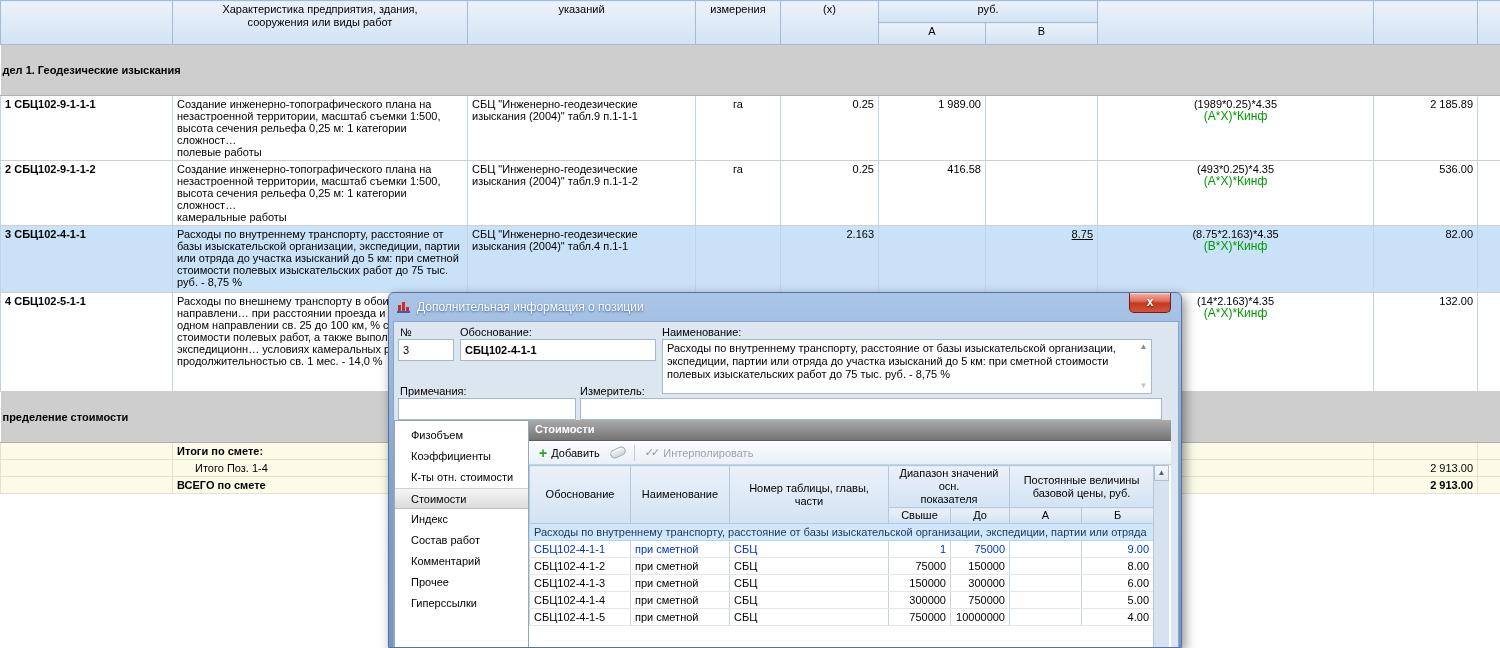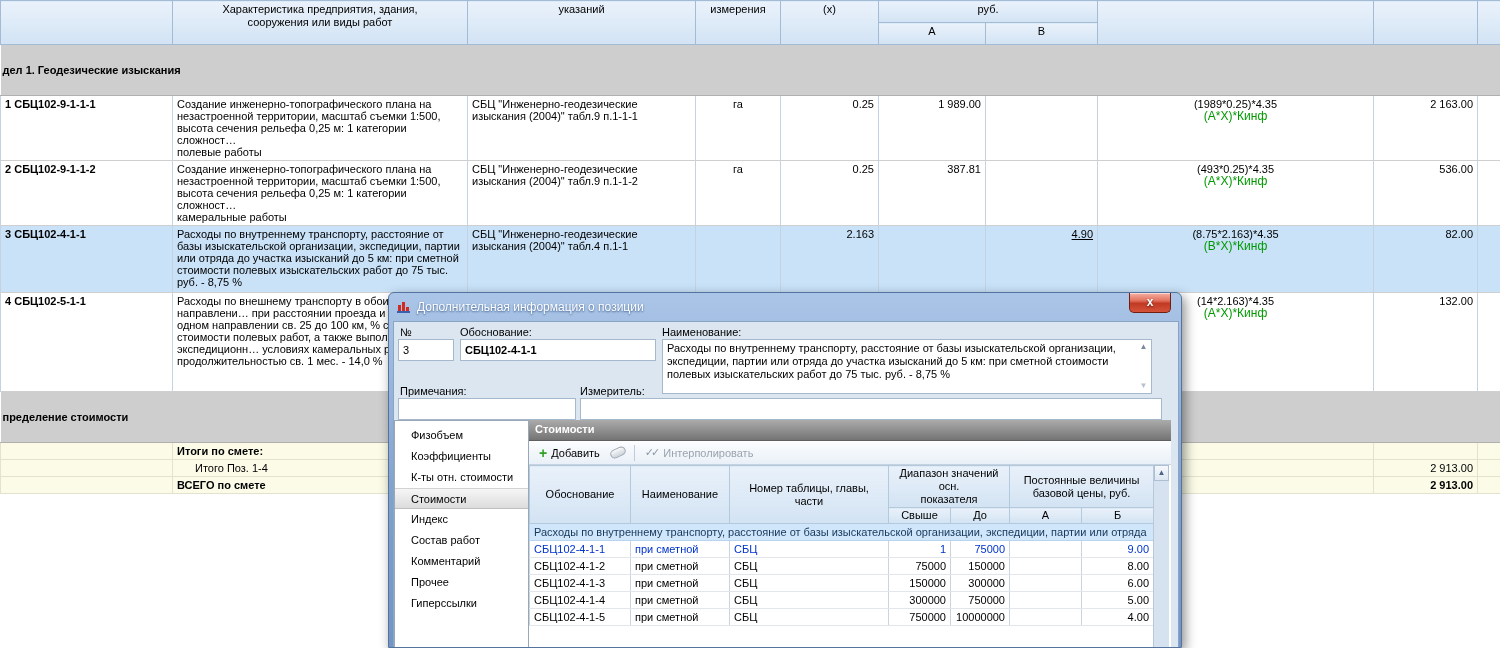--- a/index.html
+++ b/index.html
@@ -129,46 +129,46 @@
       <tr class="r1">
         <td class="codecell"><span>1</span> <span>СБЦ102-9-1-1-1</span></td>
         <td class="pre">Создание инженерно-топографического плана на незастроенной территории, масштаб съемки 1:500, высота сечения рельефа 0,25 м: 1 категории сложност…
 полевые работы</td>
         <td>СБЦ "Инженерно-геодезические изыскания (2004)" табл.9 п.1-1-1</td>
         <td class="ctr">га</td>
         <td class="num">0.25</td>
         <td class="num">1 989.00</td>
         <td class="num"></td>
         <td class="frm"><span>(1989*0.25)*4.35</span><span class="f2">(A*X)*Кинф</span></td>
-        <td class="num">2 163.00</td>
+        <td class="num">2 185.89</td>
         <td></td>
       </tr>
 
       <tr class="r2">
         <td class="codecell"><span>2</span> <span>СБЦ102-9-1-1-2</span></td>
         <td class="pre">Создание инженерно-топографического плана на незастроенной территории, масштаб съемки 1:500, высота сечения рельефа 0,25 м: 1 категории сложност…
 камеральные работы</td>
         <td>СБЦ "Инженерно-геодезические изыскания (2004)" табл.9 п.1-1-2</td>
         <td class="ctr">га</td>
         <td class="num">0.25</td>
-        <td class="num">387.81</td>
+        <td class="num">416.58</td>
         <td class="num"></td>
         <td class="frm"><span>(493*0.25)*4.35</span><span class="f2">(A*X)*Кинф</span></td>
         <td class="num">536.00</td>
         <td></td>
       </tr>
 
       <tr class="r3 sel">
         <td class="codecell"><span>3</span> <span>СБЦ102-4-1-1</span></td>
         <td>Расходы по внутреннему транспорту, расстояние от базы изыскательской организации, экспедиции, партии или отряда до участка изысканий до 5 км: при сметной стоимости полевых изыскательских работ до 75 тыс. руб. - 8,75 %</td>
         <td>СБЦ "Инженерно-геодезические изыскания (2004)" табл.4 п.1-1</td>
         <td class="ctr"></td>
         <td class="num">2.163</td>
         <td class="num"></td>
-        <td class="num"><span class="u">4.90</span></td>
+        <td class="num"><span class="u">8.75</span></td>
         <td class="frm"><span>(8.75*2.163)*4.35</span><span class="f2">(B*X)*Кинф</span></td>
         <td class="num">82.00</td>
         <td></td>
       </tr>
 
       <tr class="r4">
         <td class="codecell"><span>4</span> <span>СБЦ102-5-1-1</span></td>
         <td>Расходы по внешнему транспорту в обоих направлени… при расстоянии проезда и перевозки в одном направлении св. 25 до 100 км, % сметной стоимости полевых работ, а также выполняемых в экспедиционн… условиях камеральных работ, продолжительностью св. 1 мес. - 14,0 %</td>
         <td>СБЦ "Инженерно-геодезические изыскания (2004)" табл.5 п.1-1</td>
         <td class="ctr"></td>

